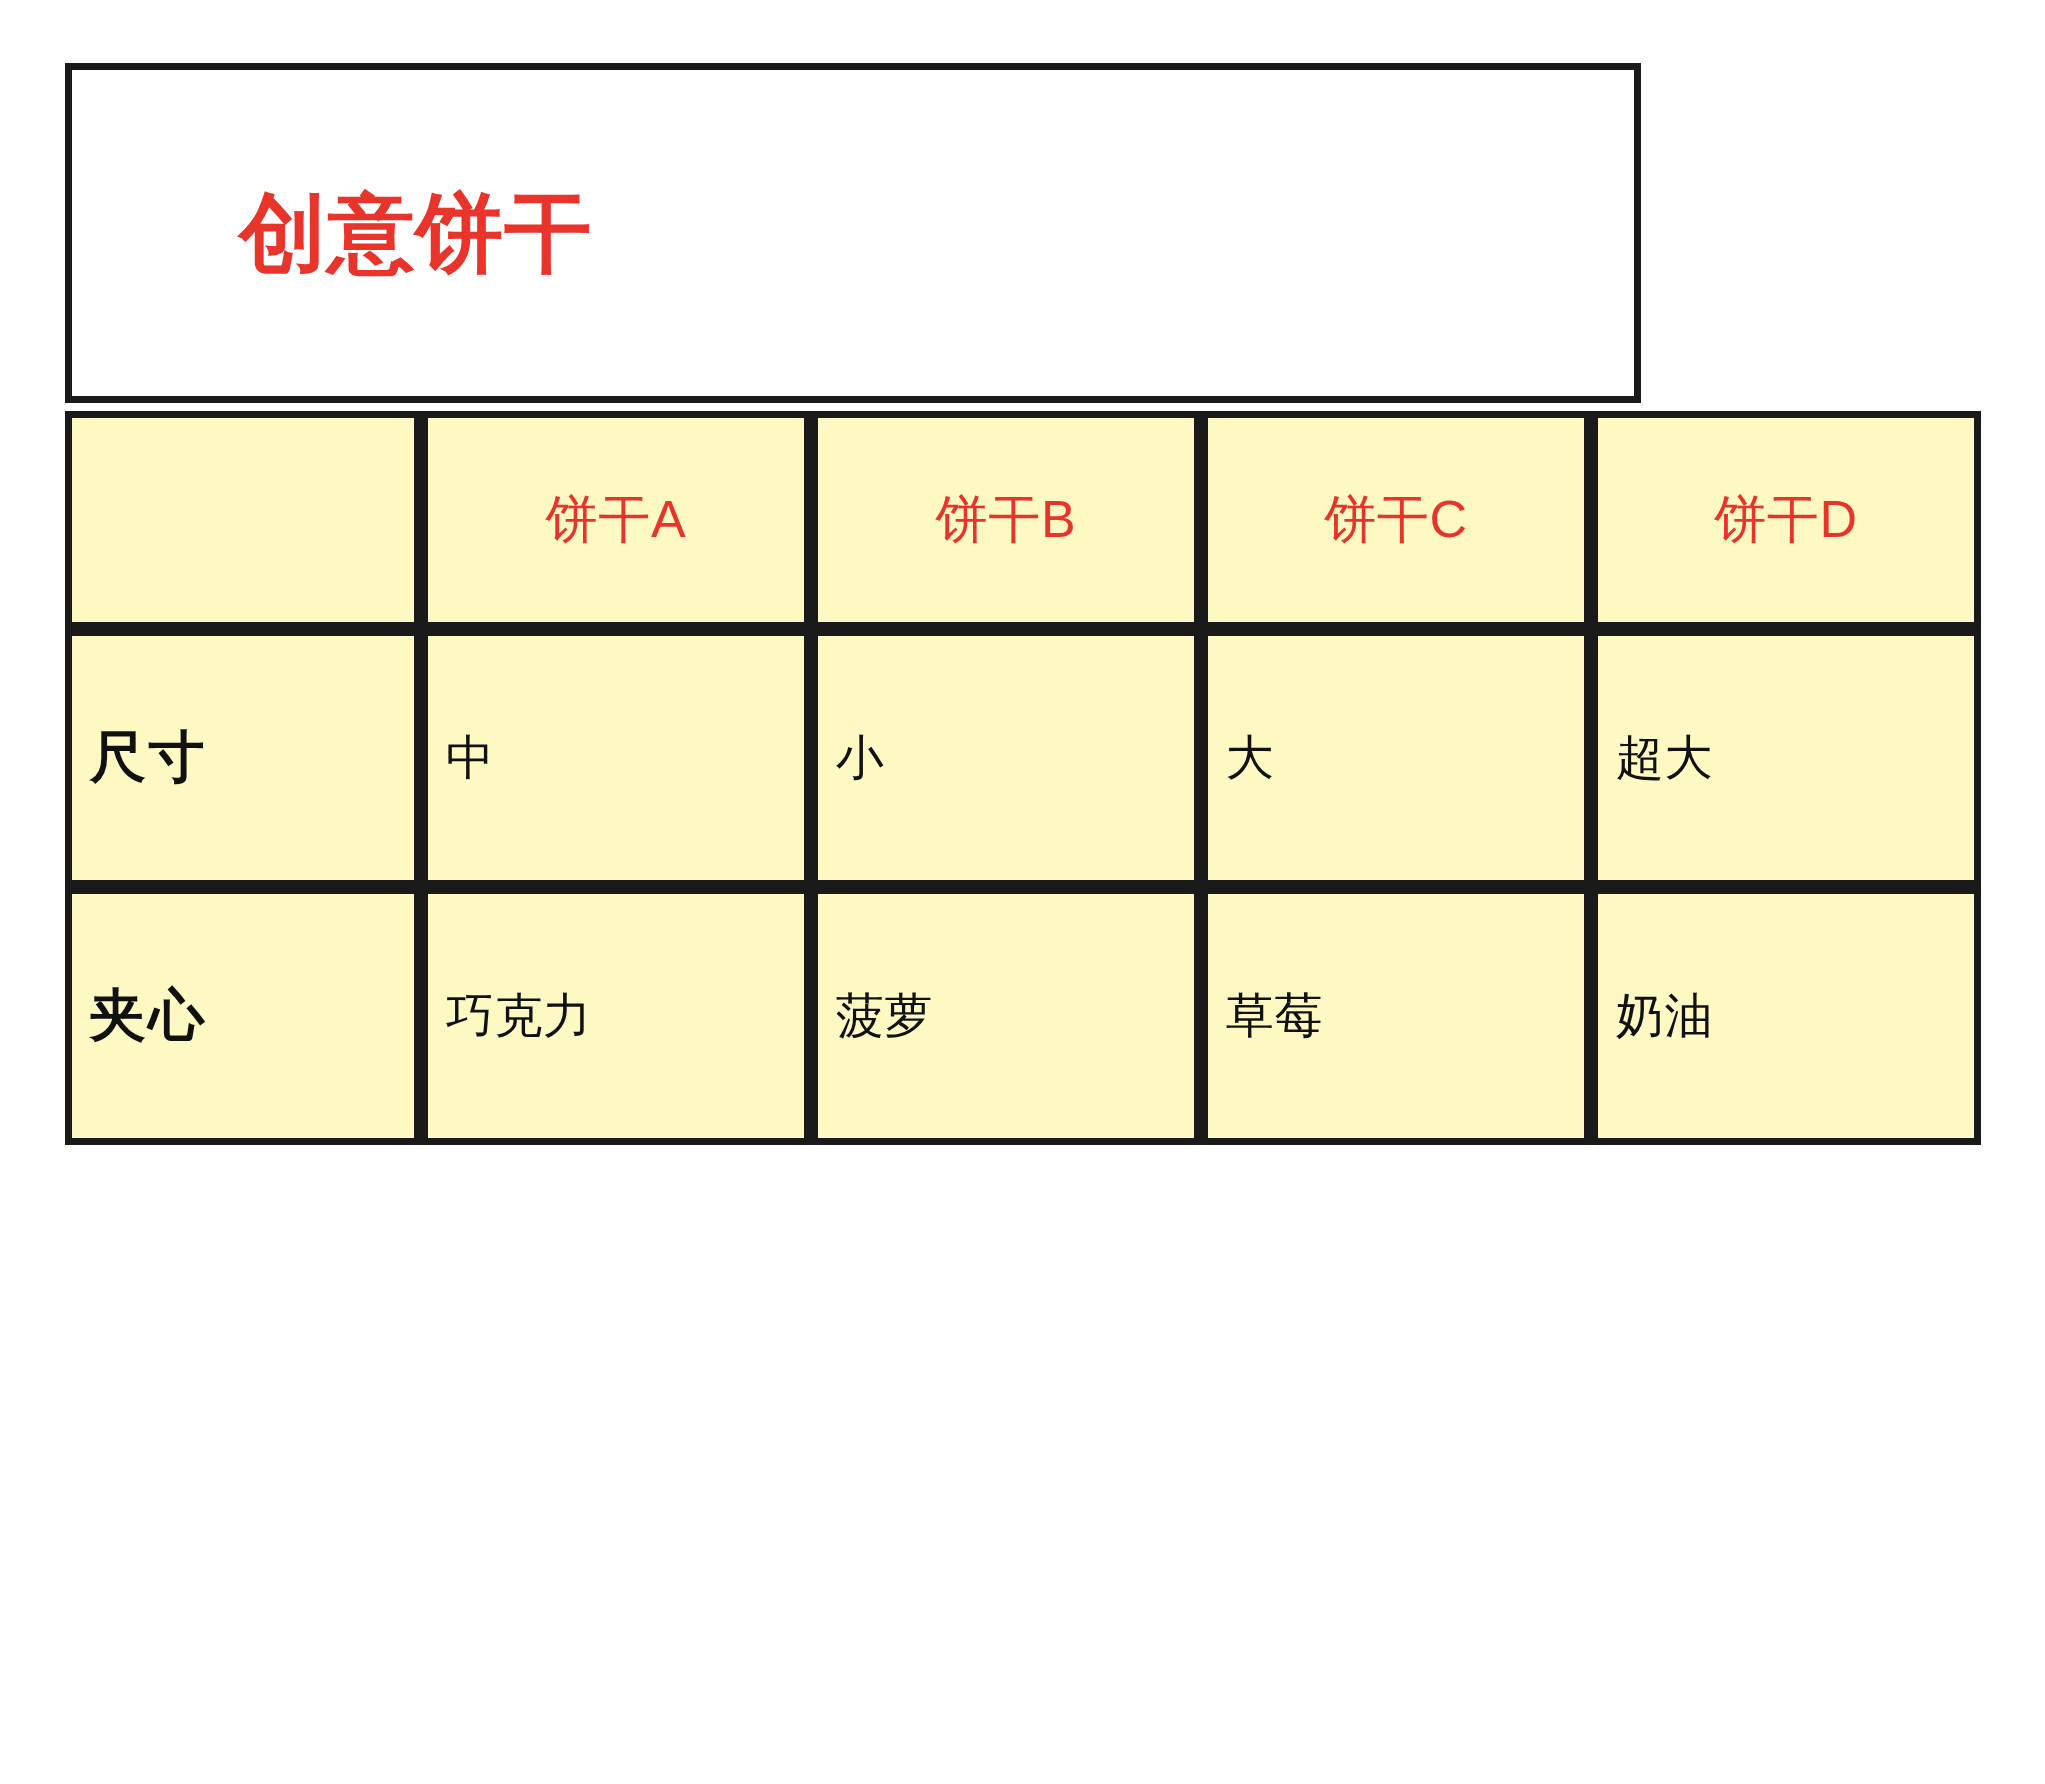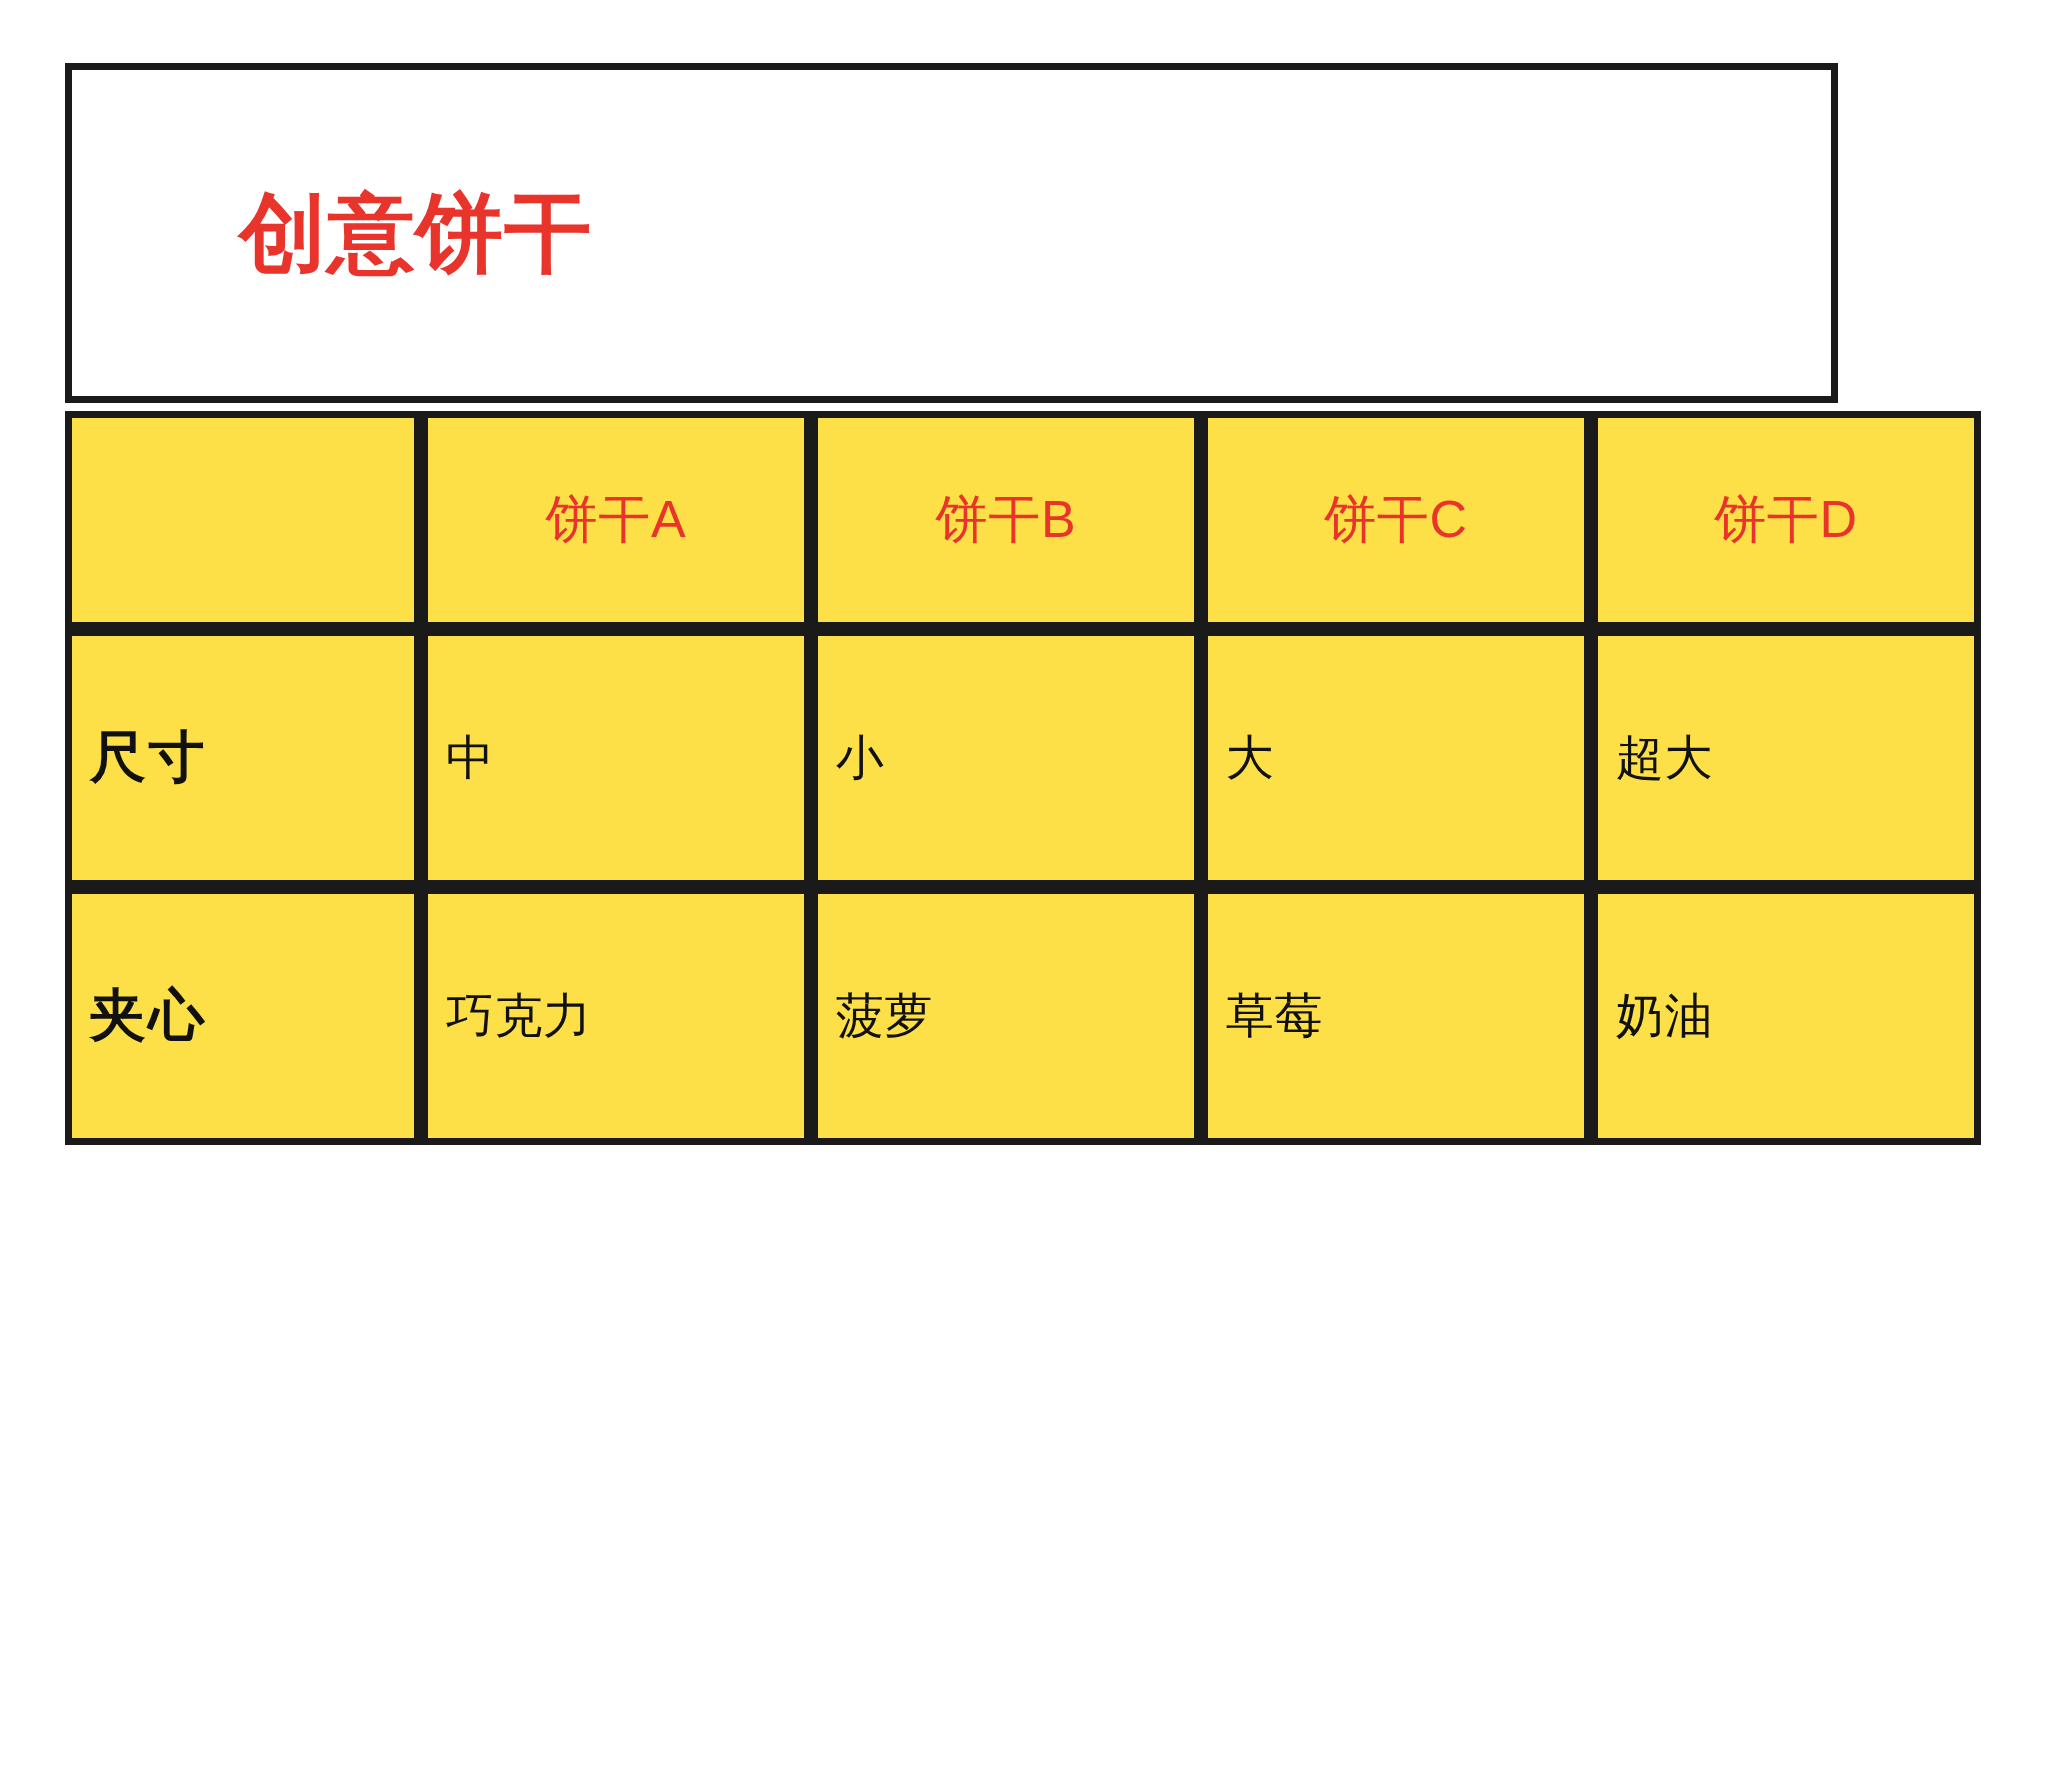--- a/index.html
+++ b/index.html
@@ -19,21 +19,21 @@
     width: 2046px;
     height: 1784px;
     box-sizing: border-box;
   }
 
   
   .title-box {
     position: absolute;
     left: 65px;
     top: 63px;
-    width: 1773px;
+    width: 1576px;
     height: 340px;
     box-sizing: border-box;
     border: 7.5px solid #1a1a1a;
     background: #ffffff;
     display: flex;
     align-items: center;
   }
   .title-text {
     margin-left: 167px;
     color: #e8342a;
@@ -52,21 +52,21 @@
     width: 1915px;
   }
   table.spec {
     border-collapse: separate;
     border-spacing: 0;
     table-layout: fixed;
     width: 1915px;
   }
   table.spec td {
     border: 7.5px solid #1a1a1a;
-    background: #fde047;
+    background: #fef9c3;
     box-sizing: border-box;
     vertical-align: middle;
     padding: 0 17.7px;
   }
   
   table.spec td + td { margin-left: -7.5px; }
   table.spec tr + tr td { }
 
   col.c-label { width: 356px; }
   col.c-data  { width: 390px; }

